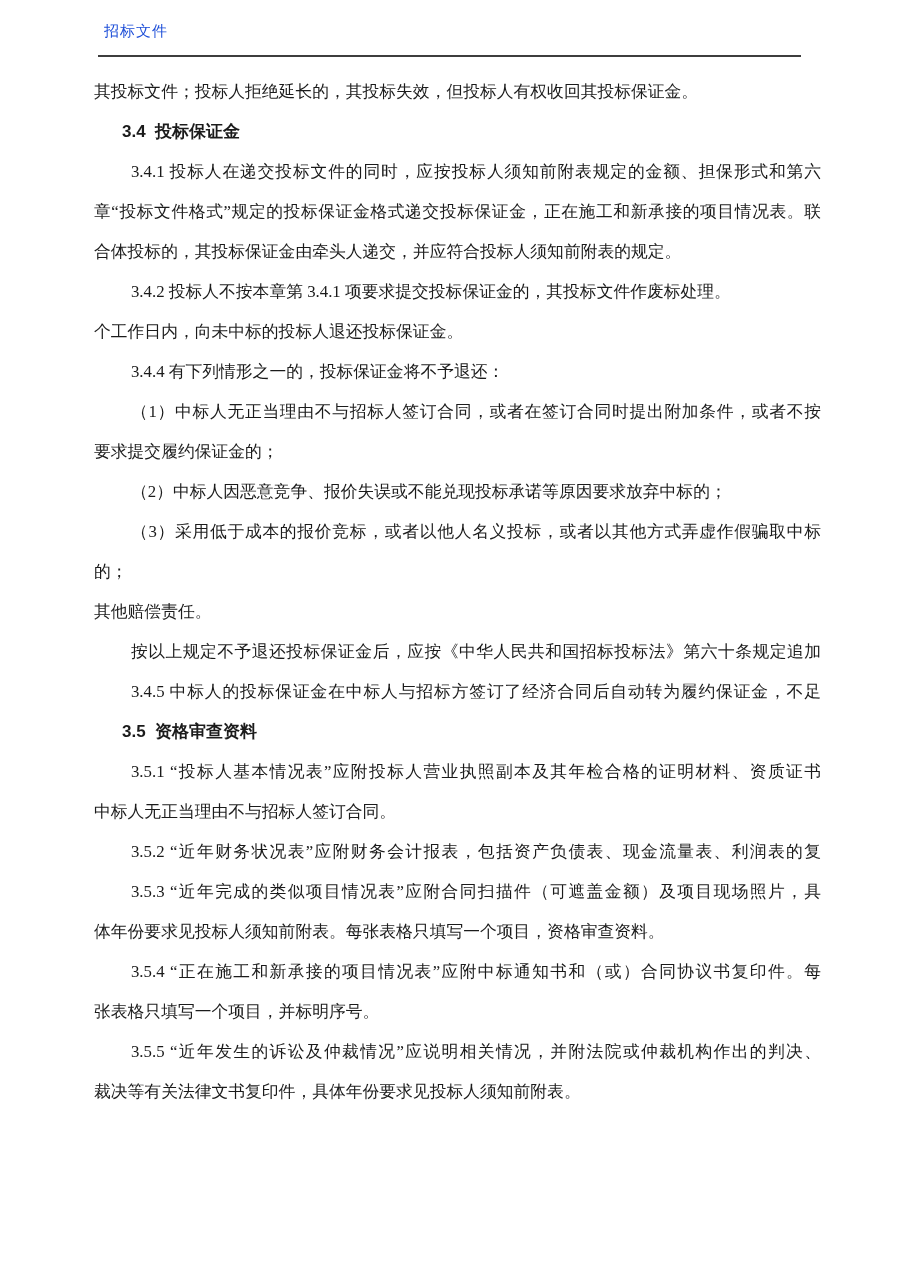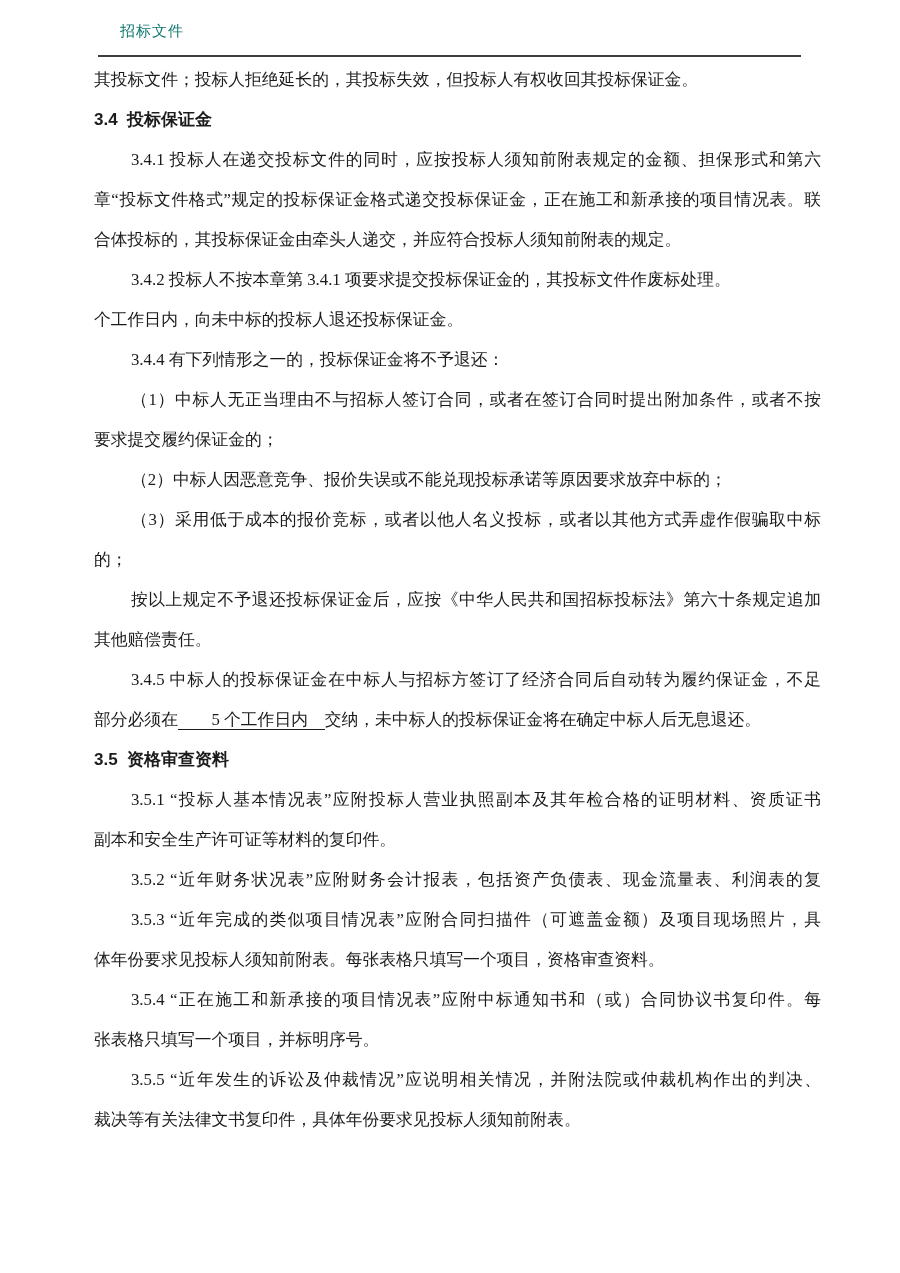--- a/index.html
+++ b/index.html
@@ -11,38 +11,38 @@
     position: relative;
     width: 900px;
     height: 1273px;
     background: #ffffff;
     overflow: hidden;
     font-family: "Liberation Serif", "DejaVu Serif", serif;
     color: #1b1b1b;
   }
   .running-header {
     position: absolute;
-    left: 120px;
+    left: 104px;
     top: 22px;
     font-size: 15px;
     letter-spacing: 1px;
-    color: #0f766e;
+    color: #1d4ed8;
   }
   .header-rule {
     position: absolute;
     left: 98px;
     top: 55px;
     width: 703px;
     height: 2px;
     background: #3d3d3d;
   }
   .content {
     position: absolute;
     left: 94px;
-    top: 60px;
+    top: 72px;
     width: 727px;
   }
   .line {
     font-size: 16.8px;
     line-height: 40px;
     height: 40px;
     overflow: hidden;
     text-align: justify;
   }
   
@@ -53,20 +53,21 @@
   .ind {
     text-indent: 2.2em;
   }
   
   .hd {
     font-family: "Liberation Sans", "DejaVu Sans", sans-serif;
     font-weight: 700;
     font-size: 17px;
     white-space: pre;
     text-align: left;
+    margin-left: 28px;
   }
   
   .blank {
     white-space: pre;
     border-bottom: 1px solid #1b1b1b;
   }
 </style>
 </head>
 <body>
 
@@ -93,30 +94,29 @@
 
     <div class="line full ind">（1）中标人无正当理由不与招标人签订合同，或者在签订合同时提出附加条件，或者不按</div>
     <div class="line">要求提交履约保证金的；</div>
 
     <div class="line ind">（2）中标人因恶意竞争、报价失误或不能兑现投标承诺等原因要求放弃中标的；</div>
 
     <div class="line full ind">（3）采用低于成本的报价竞标，或者以他人名义投标，或者以其他方式弄虚作假骗取中标</div>
     <div class="line">的；</div>
 
 
+    <div class="line">其他赔偿责任。</div>
     <div class="line full ind">按以上规定不予退还投标保证金后，应按《中华人民共和国招标投标法》第六十条规定追加</div>
-    <div class="line">其他赔偿责任。</div>
 
     <div class="line full ind">3.4.5 中标人的投标保证金在中标人与招标方签订了经济合同后自动转为履约保证金，不足</div>
-    <div class="line"><span>部分必须在</span><span class="blank">        5 个工作日内    </span><span>交纳，未中标人的投标保证金将在确定中标人后无息退还。</span></div>
 
     <div class="line hd">3.5  资格审查资料</div>
 
     <div class="line full ind">3.5.1 “投标人基本情况表”应附投标人营业执照副本及其年检合格的证明材料、资质证书</div>
-    <div class="line">副本和安全生产许可证等材料的复印件。</div>
+    <div class="line">中标人无正当理由不与招标人签订合同。</div>
 
     <div class="line full ind">3.5.2 “近年财务状况表”应附财务会计报表，包括资产负债表、现金流量表、利润表的复</div>
 
     <div class="line full ind">3.5.3 “近年完成的类似项目情况表”应附合同扫描件（可遮盖金额）及项目现场照片，具</div>
     <div class="line">体年份要求见投标人须知前附表。每张表格只填写一个项目，资格审查资料。</div>
 
     <div class="line full ind">3.5.4 “正在施工和新承接的项目情况表”应附中标通知书和（或）合同协议书复印件。每</div>
     <div class="line">张表格只填写一个项目，并标明序号。</div>
 
     <div class="line full ind">3.5.5 “近年发生的诉讼及仲裁情况”应说明相关情况，并附法院或仲裁机构作出的判决、</div>

